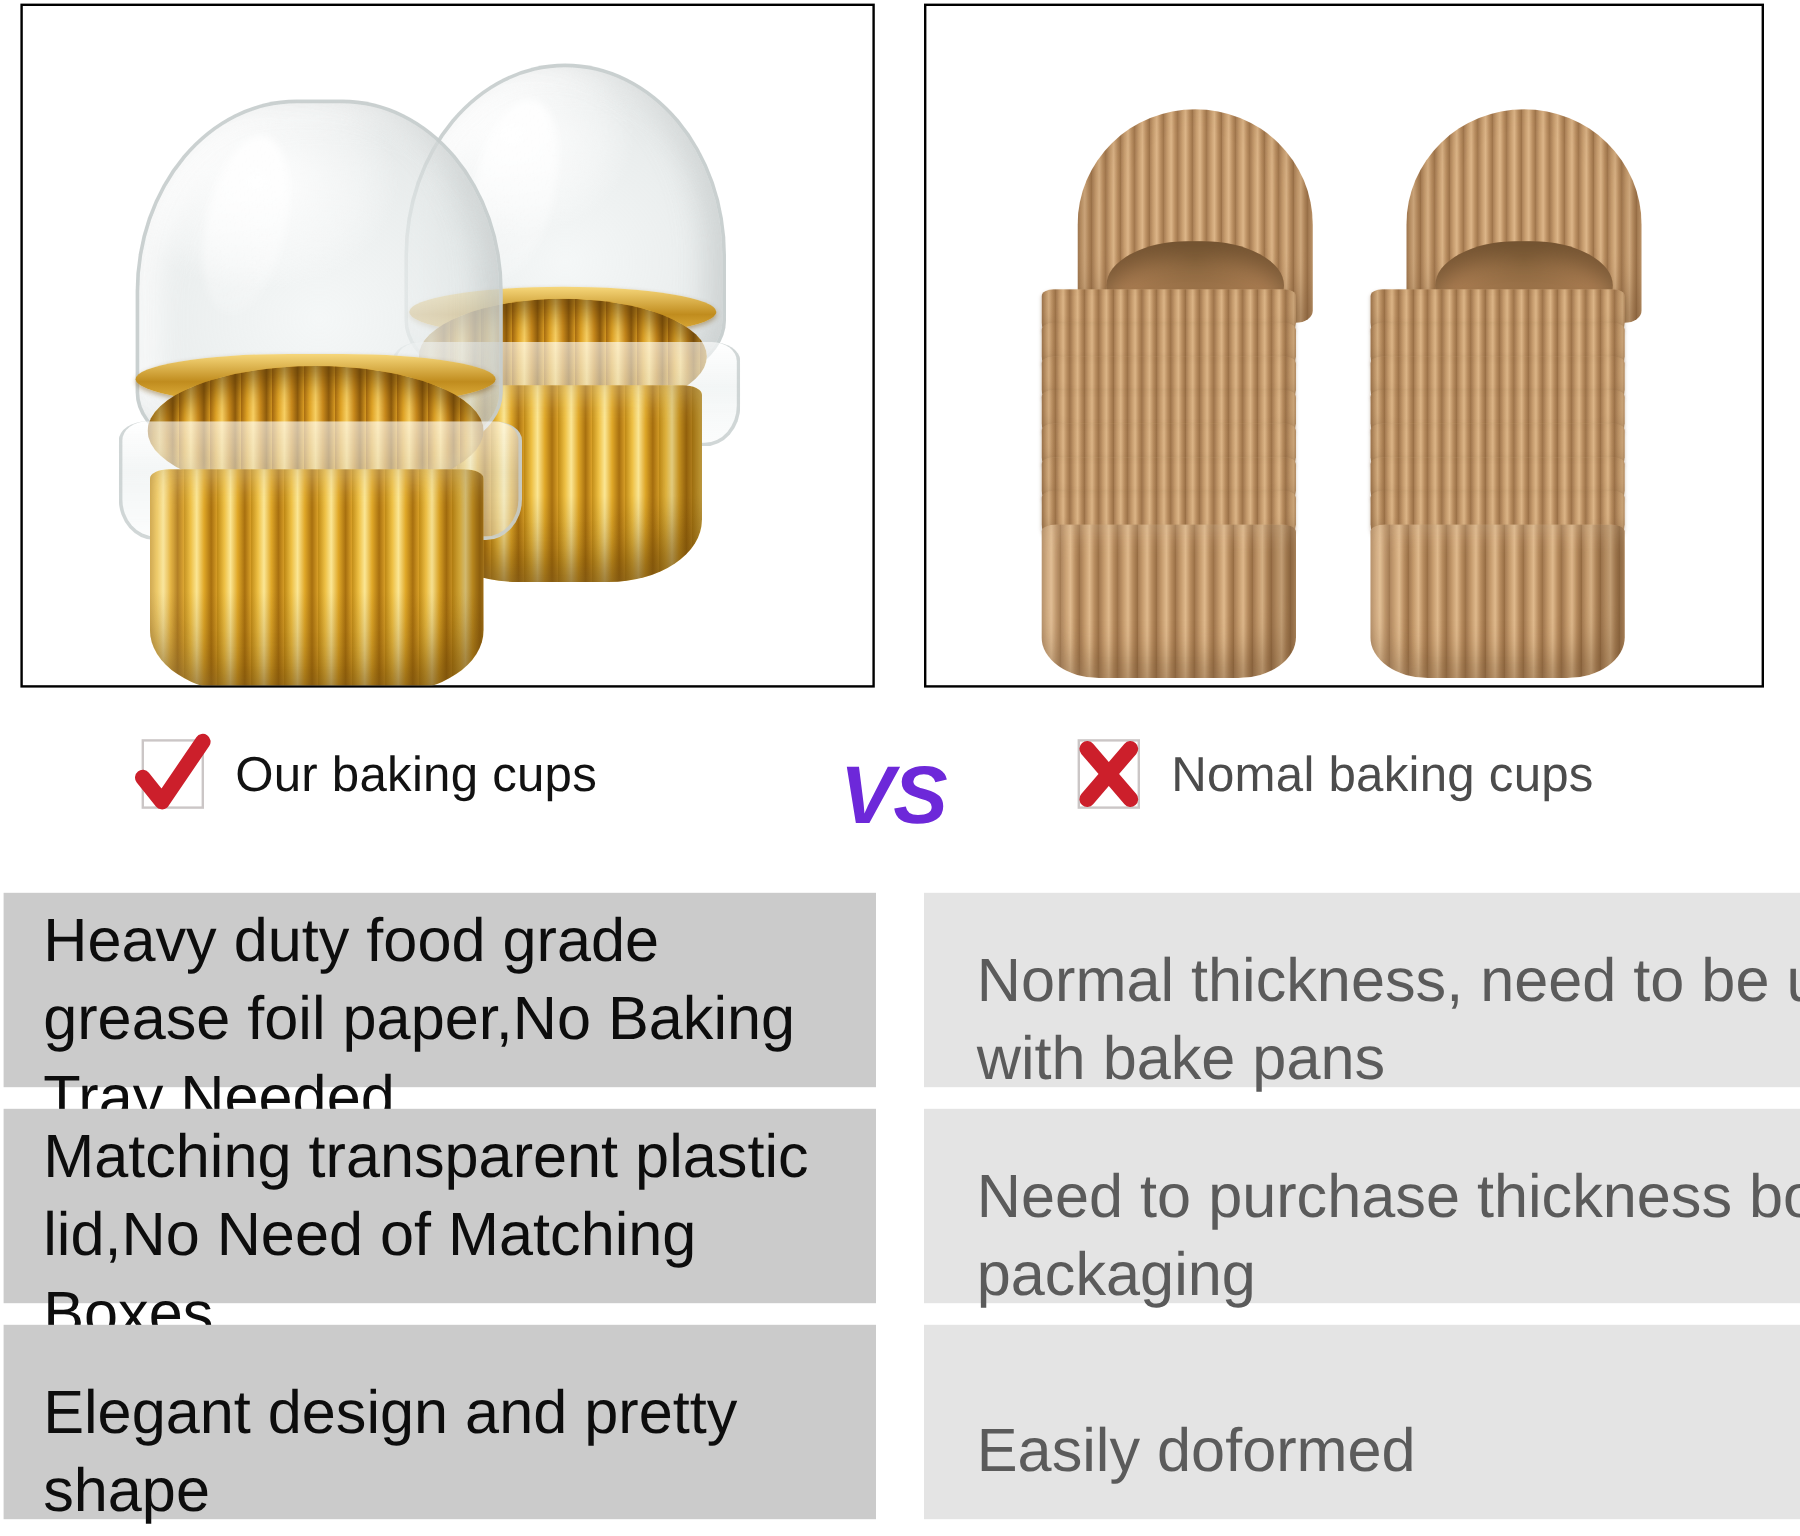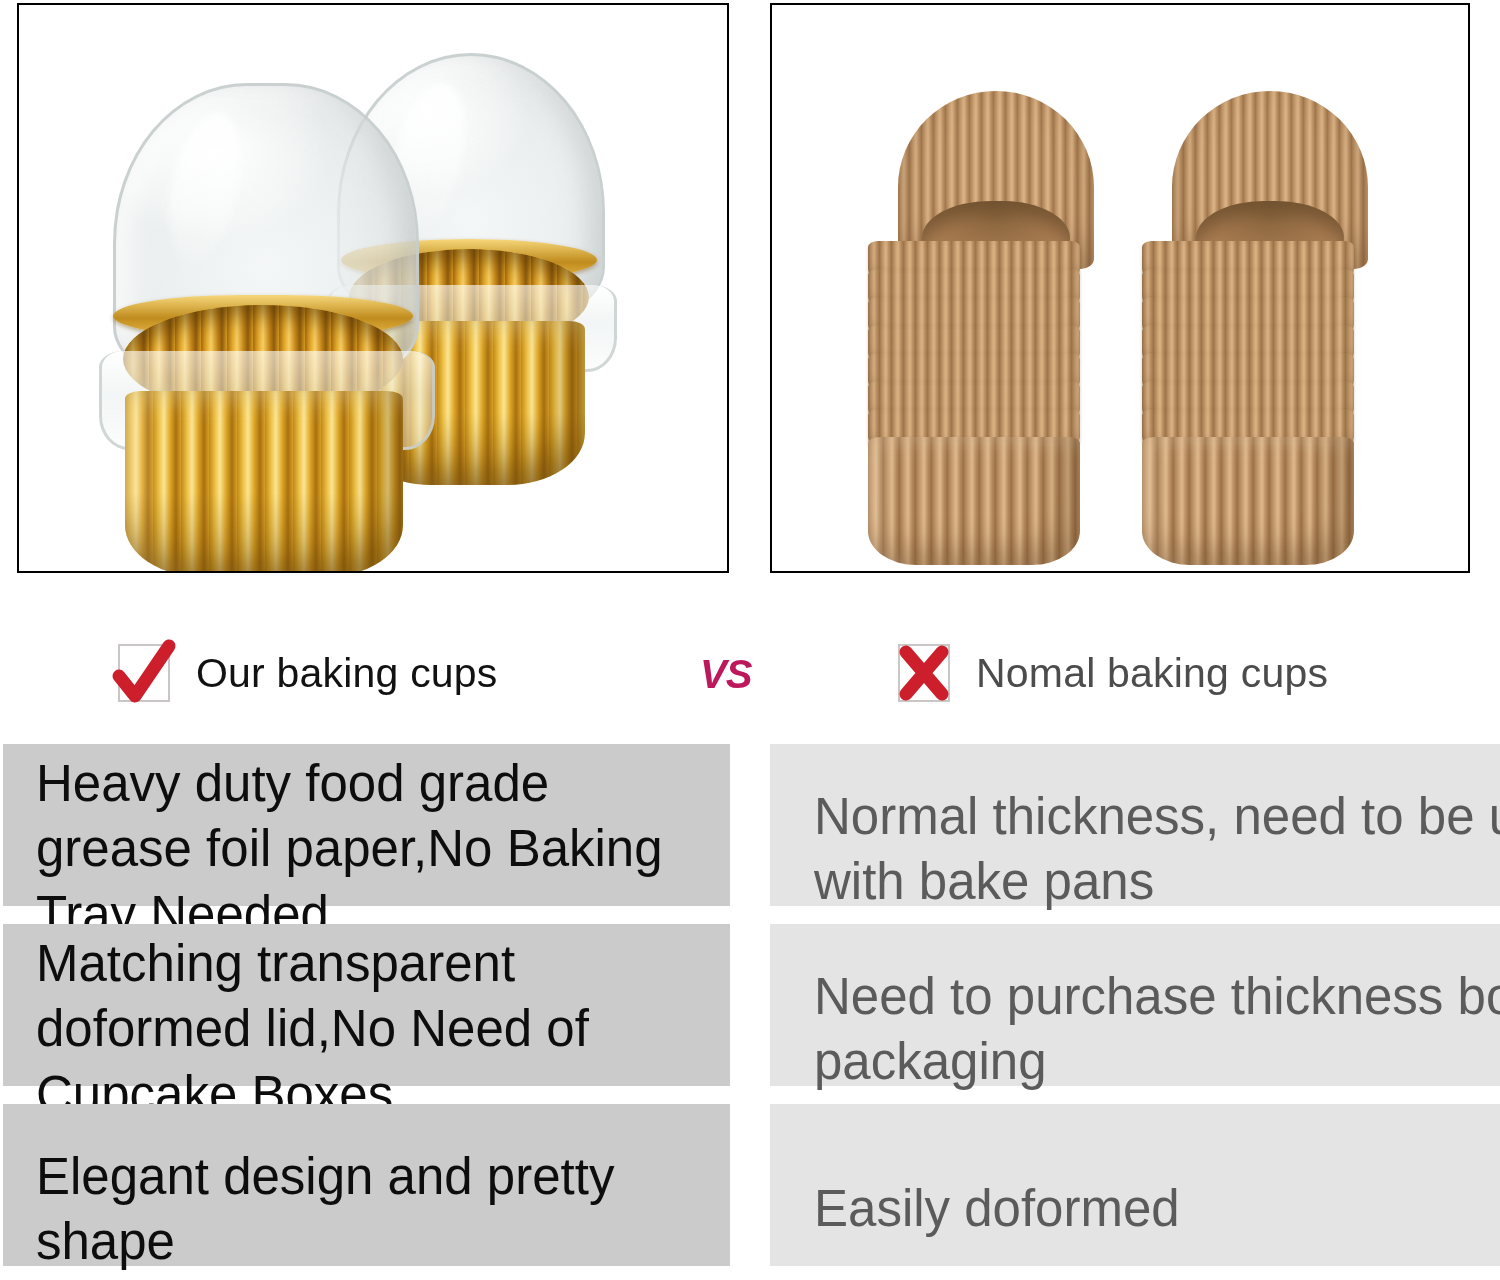--- a/index.html
+++ b/index.html
@@ -181,21 +181,21 @@
         #a47a51 0px, #c59b6d 4px, #dfb98c 8px, #b78c5f 12px, #976d43 16px),
       linear-gradient(#d4ae87, #a57b52);
     box-shadow: inset -16px -14px 30px rgba(100,70,40,0.40),
                 inset 14px 6px 20px rgba(248,226,196,0.30);
   }
 
   
   .header-row {
     position: absolute;
     left: 0;
-    top: 624px;
+    top: 596px;
     width: 1346px;
     height: 148px;
   }
   .hdr-item {
     position: absolute;
     display: flex;
     align-items: center;
     gap: 26px;
   }
   .hdr-left  { left: 118px; top: 20px; }
@@ -217,24 +217,24 @@
     letter-spacing: 0.2px;
     white-space: nowrap;
   }
   .hdr-label.dark { color: #121212; }
   .hdr-label.gray { color: #4c4c4c; }
 
   .vs-text {
     position: absolute;
     left: 700px;
     top: 28px;
-    font-size: 40px;
+    font-size: 68px;
     font-weight: bold;
     font-style: italic;
-    color: #be185d;
+    color: #6d28d9;
     letter-spacing: -1px;
   }
 
   
   .bars { position: absolute; left: 0; top: 744px; width: 1500px; }
   .bar-row {
     position: relative;
     height: 162px;
     margin-bottom: 18px;
   }
@@ -368,21 +368,21 @@
     <div class="bar ours">
       <span class="bar-text">Heavy duty food grade grease foil paper,No Baking Tray Needed</span>
     </div>
     <div class="bar normal">
       <span class="bar-text">Normal thickness, need to be used with bake pans</span>
     </div>
   </div>
 
   <div class="bar-row">
     <div class="bar ours">
-      <span class="bar-text">Matching transparent doformed lid,No Need of Cupcake Boxes</span>
+      <span class="bar-text">Matching transparent plastic lid,No Need of Matching Boxes</span>
     </div>
     <div class="bar normal">
       <span class="bar-text">Need to purchase thickness box packaging</span>
     </div>
   </div>
 
   <div class="bar-row">
     <div class="bar normal">
       <span class="bar-text">Easily doformed</span>
     </div>

